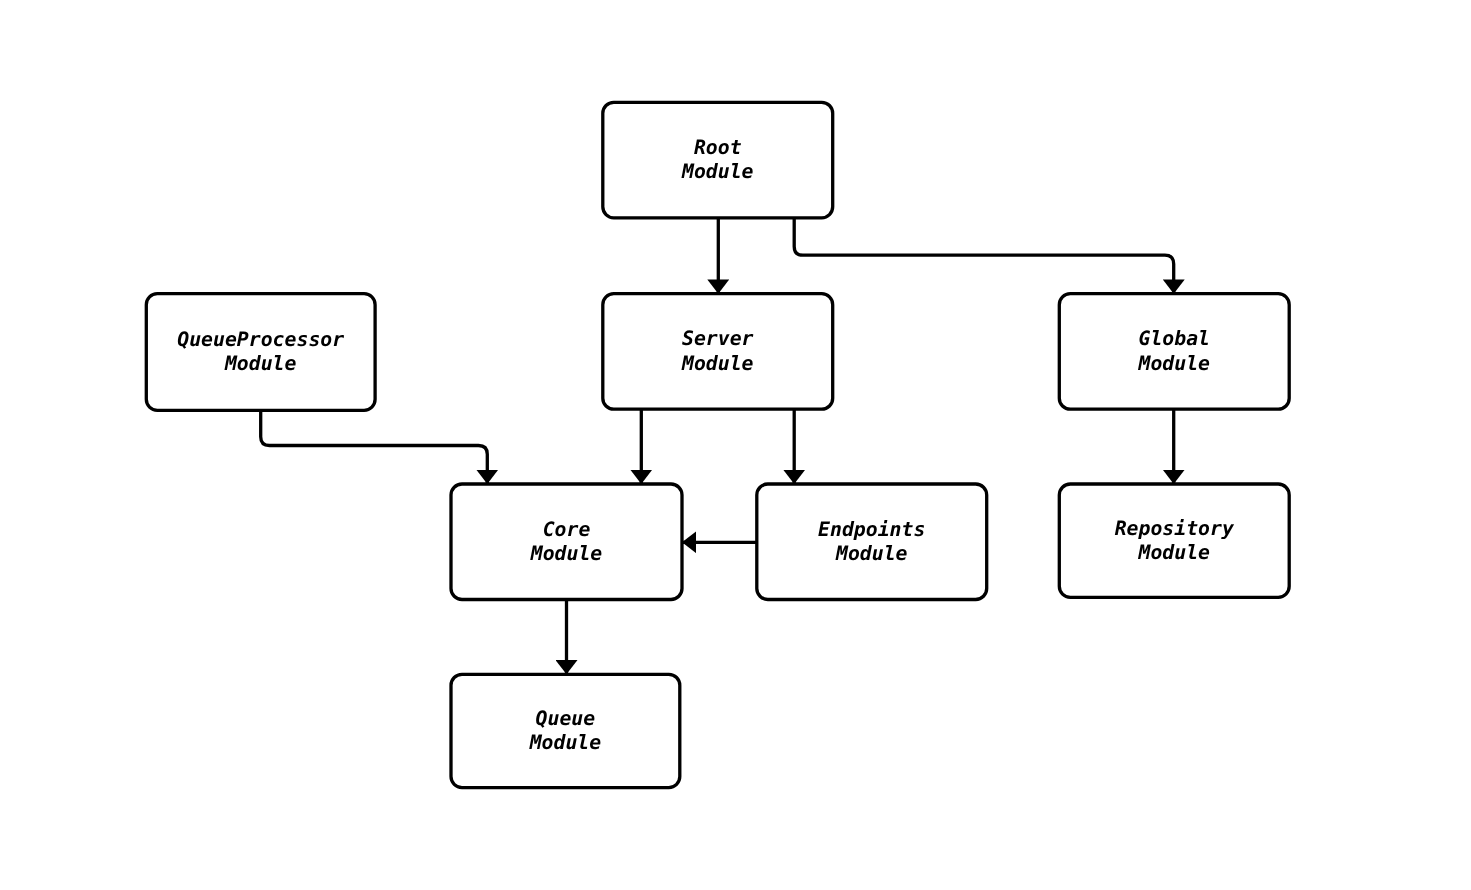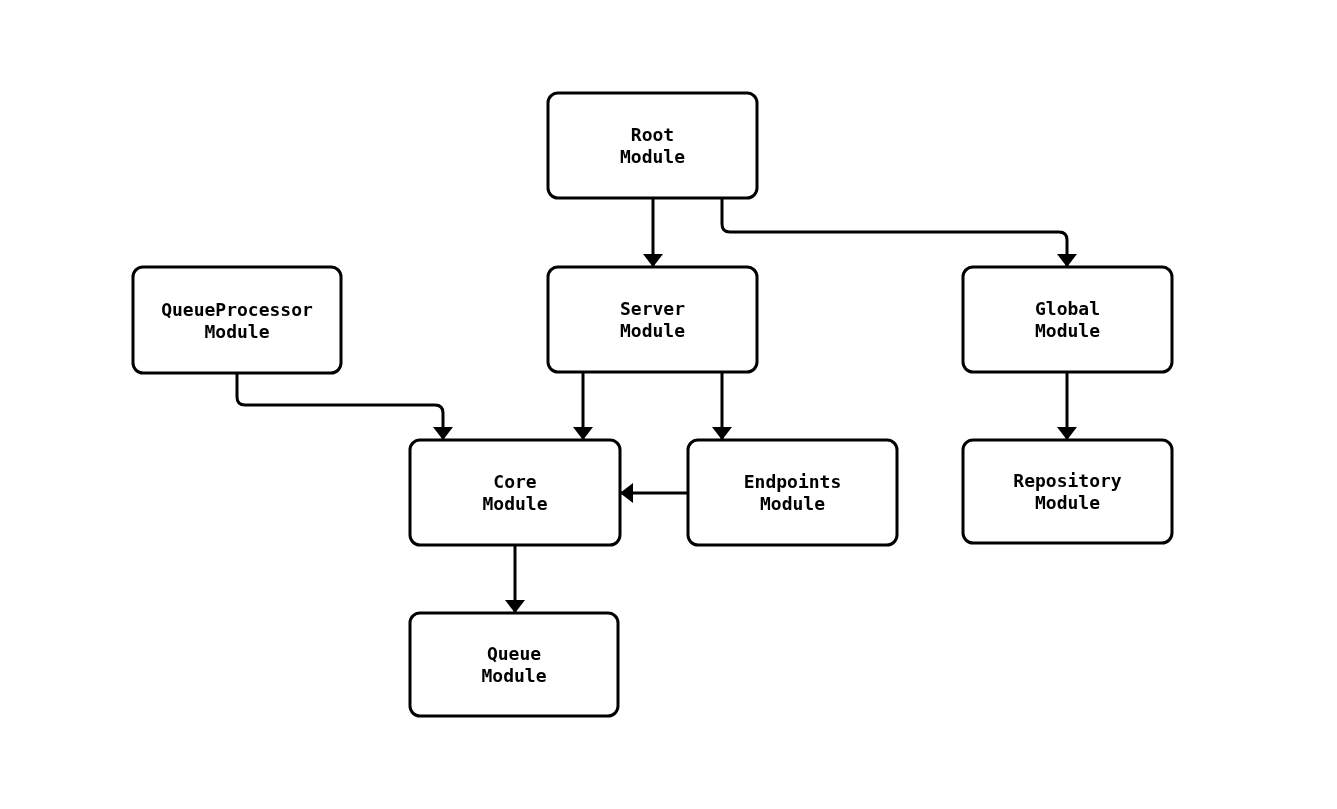--- a/index.html
+++ b/index.html
@@ -7,20 +7,21 @@
     padding: 0;
     background: #ffffff;
   }
   .canvas {
     position: relative;
     width: 1337px;
     height: 809px;
     background: #ffffff;
     overflow: hidden;
     font-family: "DejaVu Sans Mono", monospace;
+    font-style: italic;
   }
   svg {
     display: block;
   }
   .node-label {
     font-family: "DejaVu Sans Mono", monospace;
     font-weight: bold;
     font-size: 18px;
   }
 </style>

